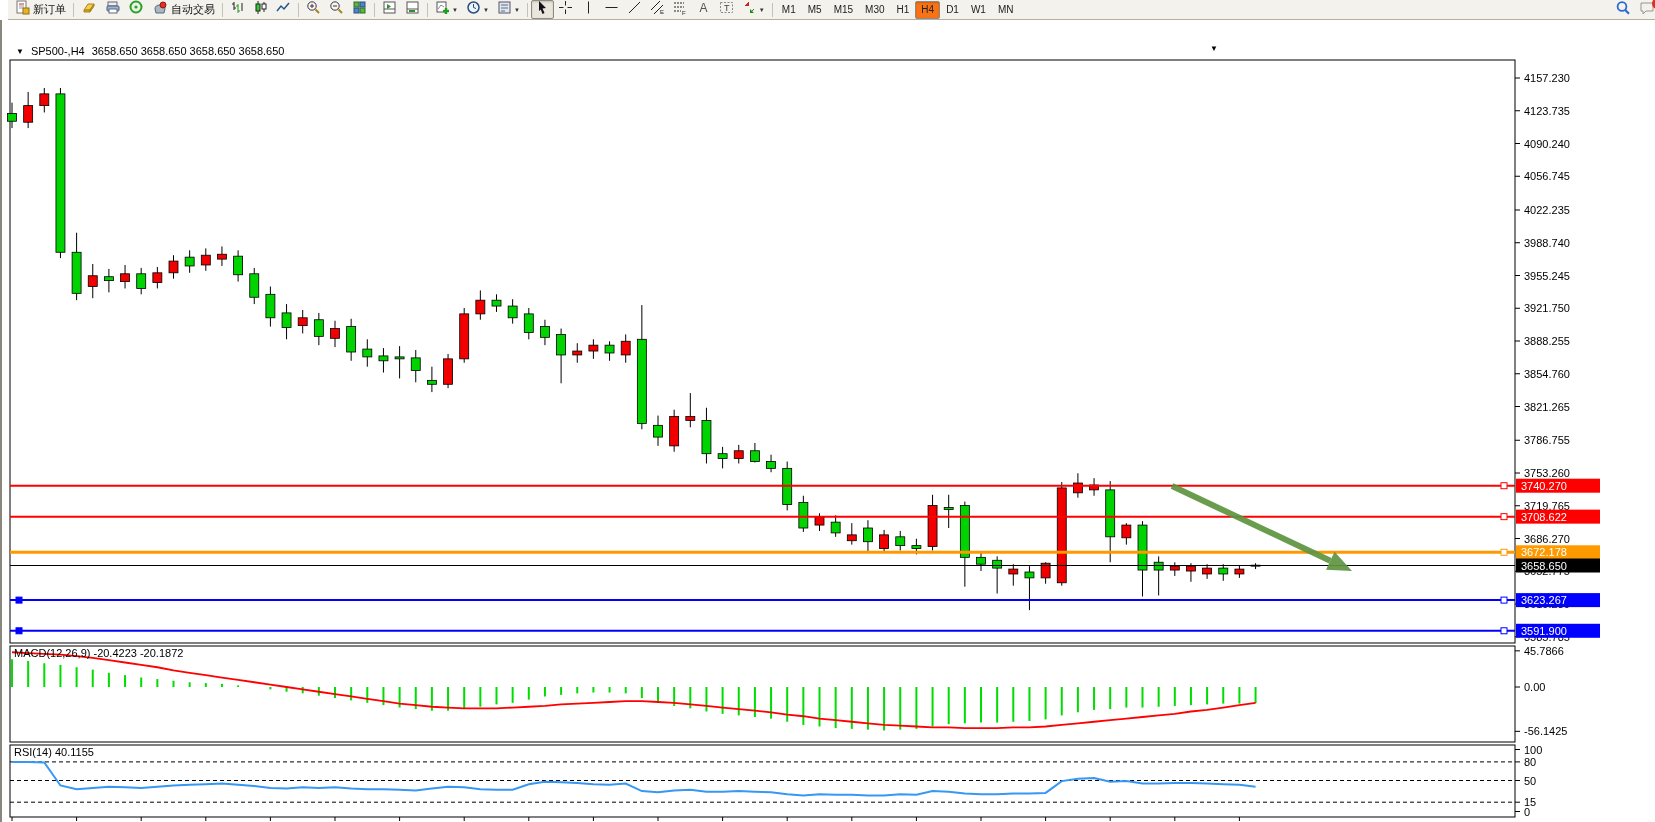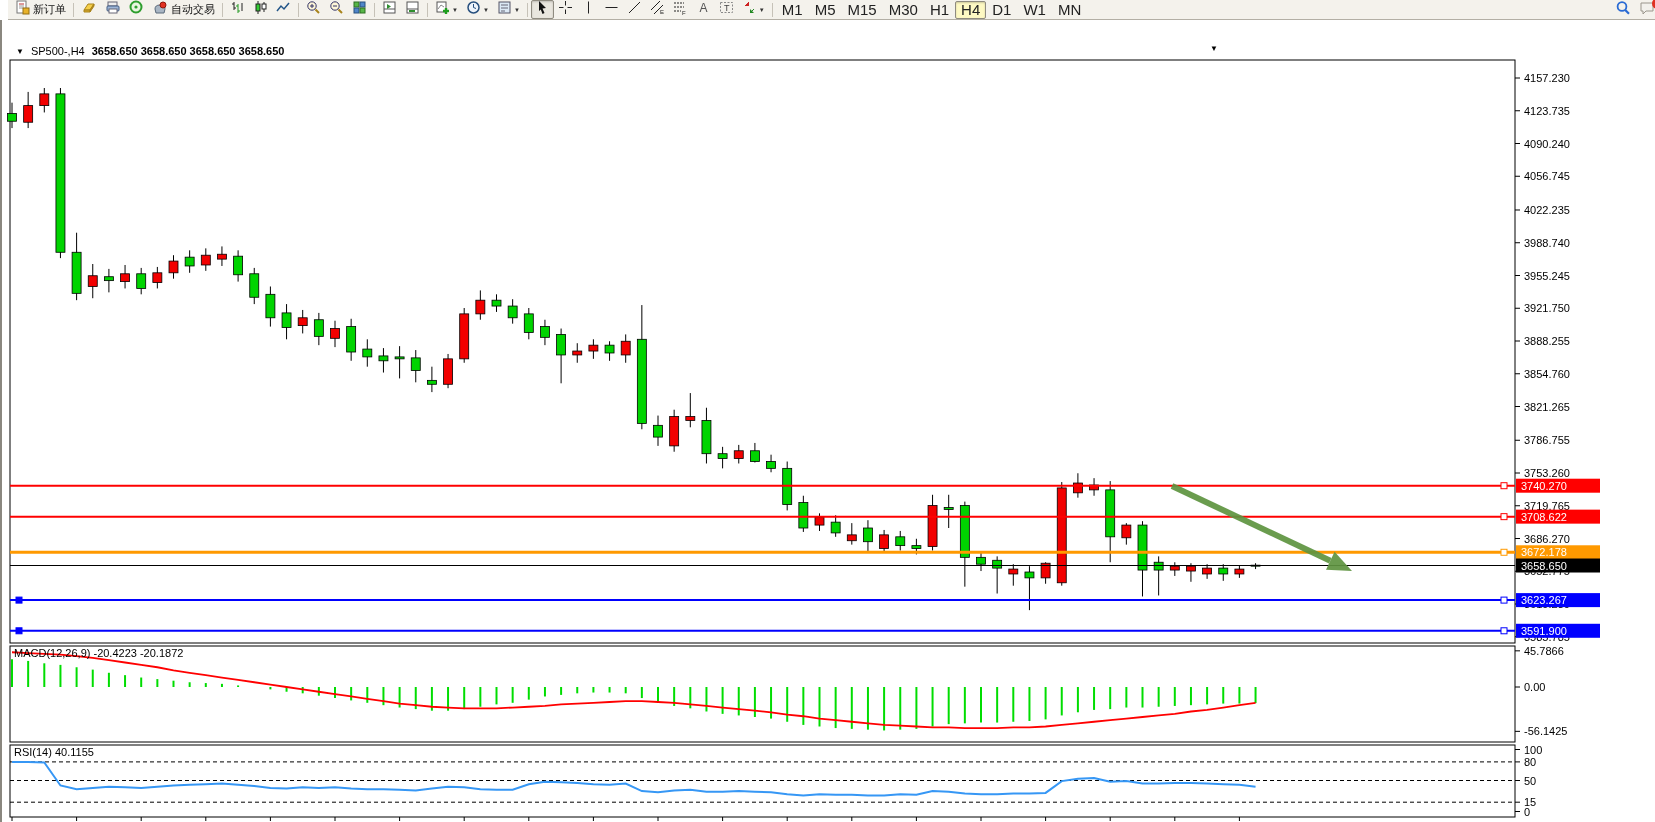--- a/index.html
+++ b/index.html
@@ -3,22 +3,22 @@
 <meta charset="utf-8">
 <style>
   html,body{margin:0;padding:0;width:1655px;height:822px;overflow:hidden;background:#fff;
     font-family:"Liberation Sans",sans-serif;}
   #toolbar{position:absolute;top:0;left:8px;width:1655px;height:20px;background:#f4f2ec;
     border-bottom:1px solid #b3afa5;display:flex;align-items:center;padding:0 3px;box-sizing:border-box;z-index:10}
   .tb-btn{height:17px;display:flex;align-items:center;padding:0 3px;border:1px solid transparent;border-radius:2px;cursor:default}
   .tb-btn.active{background:#e9e6de;border:1px solid #8f8b80;box-shadow:inset 0 1px 2px rgba(0,0,0,.18)}
   .tb-sep{width:1px;height:14px;background:#c6c2b8;margin:0 3px;flex:0 0 auto}
   .tb-label{font-size:11px;color:#111;margin-left:3px;white-space:nowrap}
-  .tf-btn{font-size:15px;color:#222;padding:1px 5px;height:14px;line-height:14px;border:1px solid transparent;border-radius:2px}
-  .tf-btn.active{background:#fef9c3;border:1px solid #8f8b80;box-shadow:inset 0 1px 2px rgba(0,0,0,.2)}
+  .tf-btn{font-size:10px;color:#222;padding:1px 5px;height:14px;line-height:14px;border:1px solid transparent;border-radius:2px}
+  .tf-btn.active{background:#f97316;border:1px solid #8f8b80;box-shadow:inset 0 1px 2px rgba(0,0,0,.2)}
   .caret{font-size:6px;color:#333;margin-left:2px}
   .tb-spacer{flex:1}
   #chat-wrap{position:relative}
   #chat-badge{position:absolute;top:-3px;right:-4px;background:#e03021;color:#fff;font-size:8px;
     width:11px;height:11px;border-radius:6px;text-align:center;line-height:11px;font-weight:bold}
   #chart-area{position:absolute;top:20px;left:0;width:1655px;height:802px;background:#fff;
     border-left:2px solid #8a877f;box-sizing:border-box}
   #title-row{position:absolute;top:25px;left:14px;font-size:11px;color:#000;z-index:5;display:flex;gap:7px;align-items:center}
   #plot{position:absolute;top:0;left:0;z-index:1}
 </style>
@@ -241,21 +241,21 @@
           <path d="M2 3 h12 v8 h-7 l-3 3 v-3 h-2 Z" fill="#f2f1ec" stroke="#9a968c"></path>
         </svg></span>
       <span id="chat-badge">1</span>
     </div>
   </div>
 
 <div id="chart-area">
   <div id="title-row">
     <span style="font-size:8px">▼</span>
     <span style="font-weight:normal">SP500-,H4</span>
-    <span style="font-weight:bold">3658.650 3658.650 3658.650 3658.650</span>
+    <span style="font-weight:normal">3658.650 3658.650 3658.650 3658.650</span>
   </div>
   <svg id="plot" width="1655" height="822" viewBox="0 0 1655 822">
       <rect x="8" y="40" width="1505" height="583" fill="#ffffff" stroke="#000" stroke-width="1"></rect>
       <rect x="8" y="626" width="1505" height="96" fill="#ffffff" stroke="#000" stroke-width="1"></rect>
       <rect x="8" y="725" width="1505" height="72" fill="#ffffff" stroke="#000" stroke-width="1"></rect>
       <g font-size="11" fill="#000">
         <line x1="1513" y1="58" x2="1518" y2="58" stroke="#000"></line>
         <text x="1522" y="62">4157.230</text>
         <line x1="1513" y1="90.75141099999989" x2="1518" y2="90.75141099999989" stroke="#000"></line>
         <text x="1522" y="94.75141099999989">4123.735</text>

